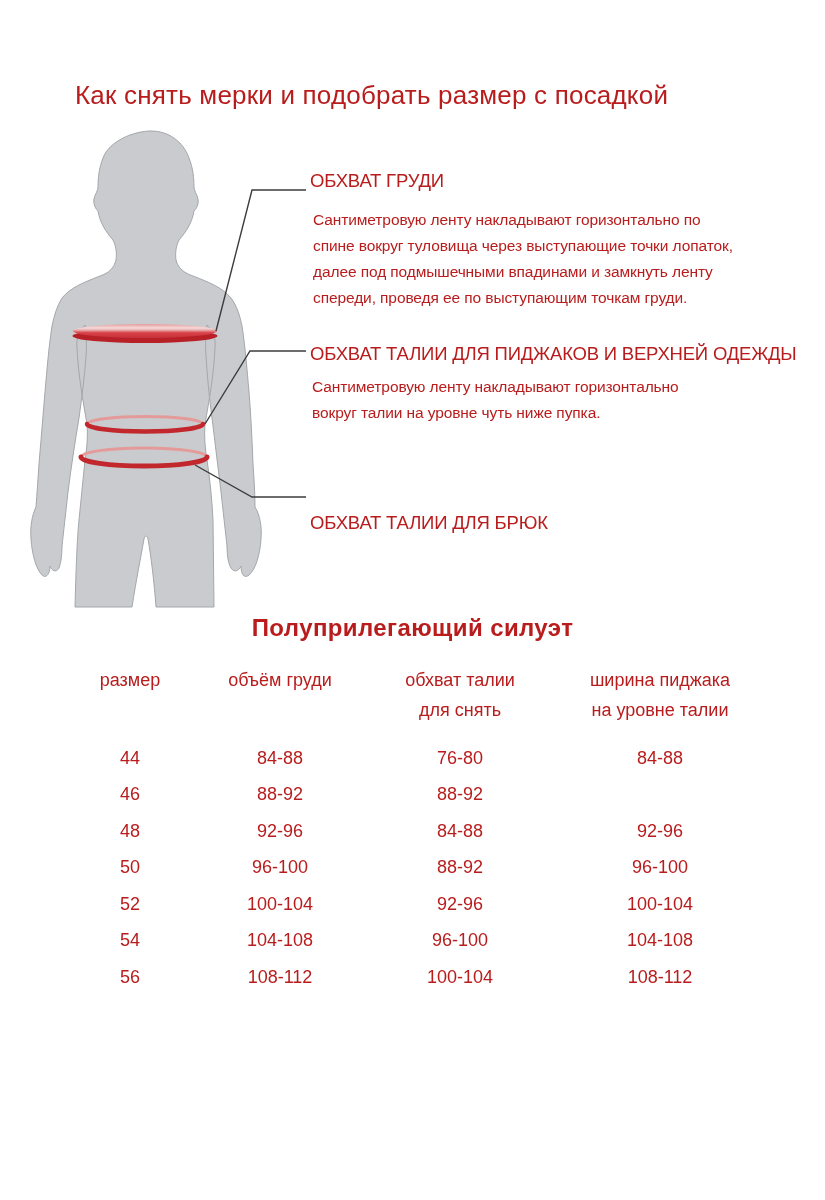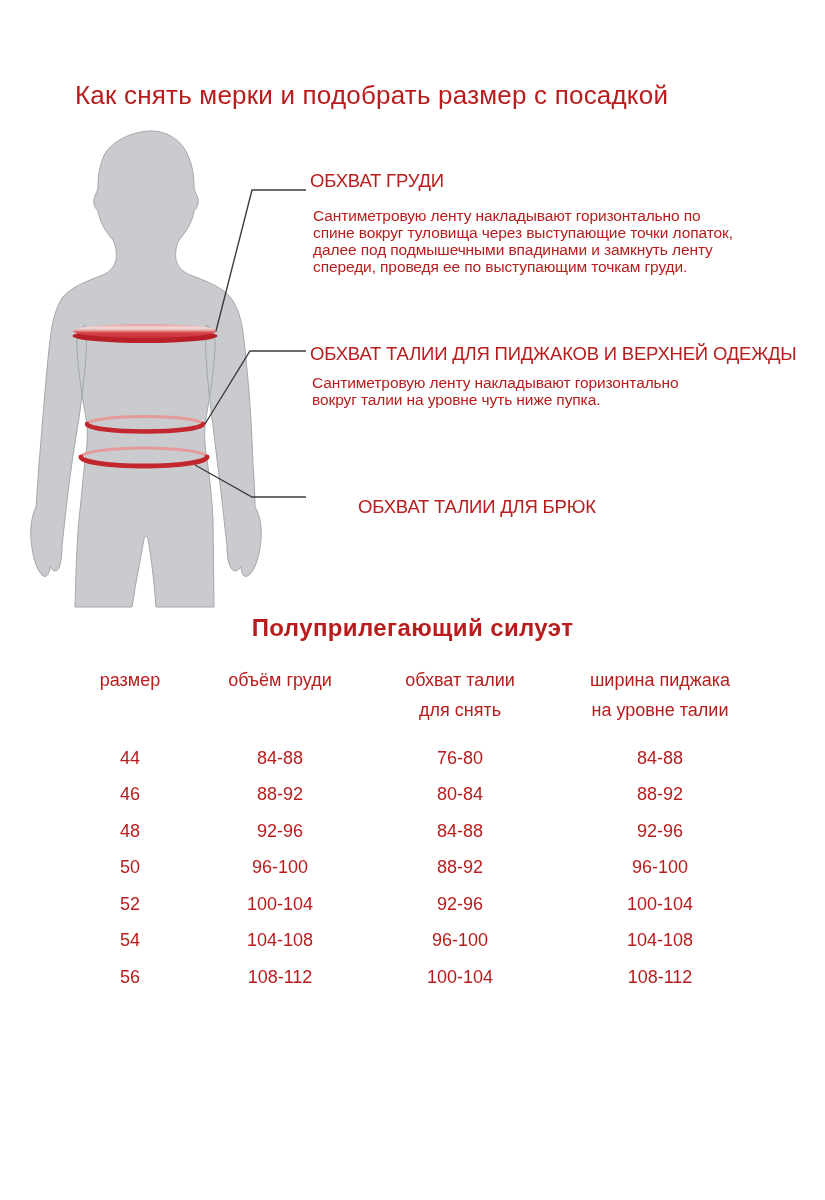--- a/index.html
+++ b/index.html
@@ -10,23 +10,23 @@
   .abs{position:absolute;}
   .page-title{
     left:75px;top:80px;font-size:26px;font-weight:400;letter-spacing:0.2px;white-space:nowrap;
   }
   .figure-wrap{left:15px;top:118px;width:300px;height:490px;}
   .m-heading{
     font-size:18.5px;font-weight:400;white-space:nowrap;line-height:22px;letter-spacing:-0.2px;
   }
   .m-head-1{left:310px;top:170px;}
   .m-head-2{left:310px;top:343px;}
-  .m-head-3{left:310px;top:496px;margin-left:48px;}
+  .m-head-3{left:310px;top:512px;}
   .m-desc{
-    font-size:15.5px;line-height:17px;white-space:pre-line;letter-spacing:-0.1px;
+    font-size:15.5px;line-height:26px;white-space:pre-line;letter-spacing:-0.1px;
   }
   .m-desc-1{left:313px;top:207px;width:470px;}
   .m-desc-2{left:312px;top:374px;width:440px;}
   .m-desc-3{left:312px;top:509px;width:490px;}
   .table-title{
     left:0;top:614px;width:825px;text-align:center;
     font-size:24px;font-weight:700;letter-spacing:0.4px;
   }
   .size-table{left:60px;top:668px;width:700px;font-size:18px;}
   .trow{display:flex;align-items:center;}
@@ -172,21 +172,20 @@
     <div id="size-table-body">
         <div class="trow tbody-row">
           <div class="cell c1">44</div>
           <div class="cell c2">84-88</div>
           <div class="cell c3">76-80</div>
           <div class="cell c4">84-88</div>
         </div>
         <div class="trow tbody-row">
           <div class="cell c1">46</div>
           <div class="cell c2">88-92</div>
-          <div class="cell c3">80-84</div>
           <div class="cell c4">88-92</div>
         </div>
         <div class="trow tbody-row">
           <div class="cell c1">48</div>
           <div class="cell c2">92-96</div>
           <div class="cell c3">84-88</div>
           <div class="cell c4">92-96</div>
         </div>
         <div class="trow tbody-row">
           <div class="cell c1">50</div>

